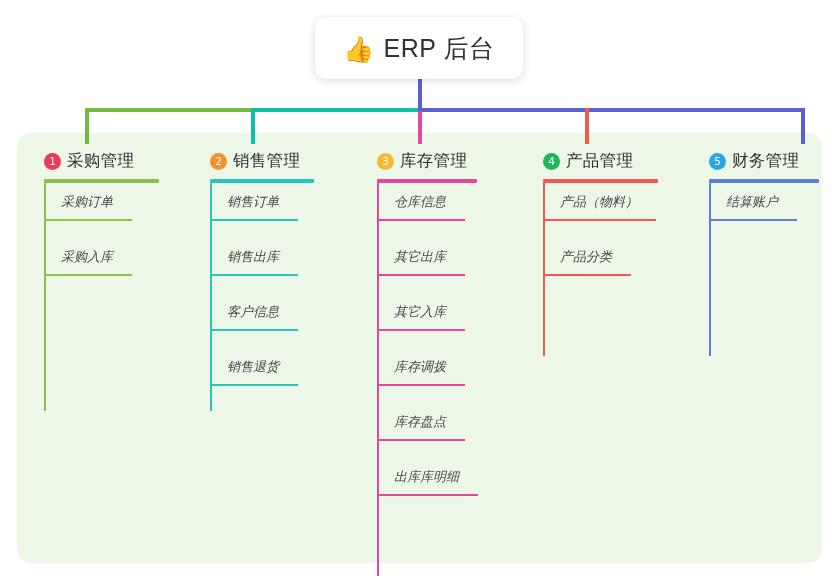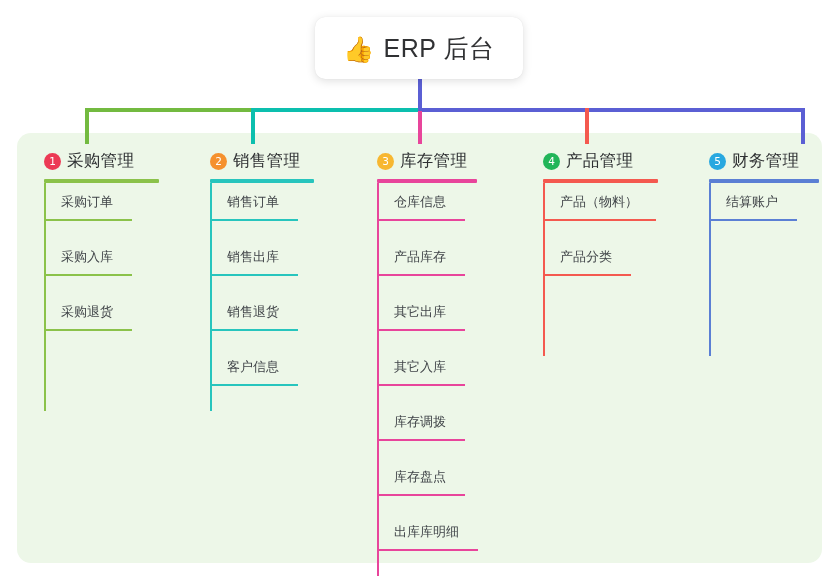--- a/index.html
+++ b/index.html
@@ -55,21 +55,21 @@
   .badge{
     width:17px;height:17px;border-radius:50%;
     color:#ffffff;font-size:10.5px;line-height:17px;text-align:center;
     flex:0 0 auto;font-family:"DejaVu Sans",sans-serif;
   }
   .col-title{font-size:16.5px;color:#2f3133;letter-spacing:0.3px;}
   .head-rule{height:4px;margin-top:5px;border-radius:1px;}
 
   .items{position:relative;margin-top:0;}
   .spine{position:absolute;left:0;top:0;width:2px;}
-  .item{position:relative;height:55px;}
+  .item{position:relative;height:55px;font-style:italic;}
   .item-label{
     position:absolute;left:17px;top:10px;
     font-size:13px;color:#414549;white-space:nowrap;
   }
   .item-rule{position:absolute;left:0;top:36px;height:2px;}
 
   
   #col1{left:44px;top:148px;}
   #col2{left:210px;top:148px;}
   #col3{left:377px;top:148px;}
@@ -107,71 +107,63 @@
     <div class="items">
       <div class="spine" style="background: rgb(139, 194, 74); height: 228px;"></div>
     <div class="item">
           <span class="item-label">采购订单</span>
           <span class="item-rule" style="background: rgb(139, 194, 74); width: 88px;"></span>
         </div>
         <div class="item">
           <span class="item-label">采购入库</span>
           <span class="item-rule" style="background: rgb(139, 194, 74); width: 88px;"></span>
         </div>
-        <div class="item">
-          <span class="item-label">采购退货</span>
-          <span class="item-rule" style="background: rgb(139, 194, 74); width: 88px;"></span>
-        </div>
       </div>
   </div>
 
   <div class="col" id="col2">
     <div class="col-head">
       <span class="badge" style="background: rgb(245, 145, 46);">2</span>
       <span class="col-title">销售管理</span>
     </div>
     <div class="head-rule" style="background: rgb(39, 197, 189); width: 104px;"></div>
     <div class="items">
       <div class="spine" style="background: rgb(39, 197, 189); height: 228px;"></div>
     <div class="item">
           <span class="item-label">销售订单</span>
           <span class="item-rule" style="background: rgb(39, 197, 189); width: 88px;"></span>
         </div>
         <div class="item">
           <span class="item-label">销售出库</span>
           <span class="item-rule" style="background: rgb(39, 197, 189); width: 88px;"></span>
         </div>
         <div class="item">
+          <span class="item-label">客户信息</span>
+          <span class="item-rule" style="background: rgb(39, 197, 189); width: 88px;"></span>
+        </div>
+        <div class="item">
           <span class="item-label">销售退货</span>
-          <span class="item-rule" style="background: rgb(39, 197, 189); width: 88px;"></span>
-        </div>
-        <div class="item">
-          <span class="item-label">客户信息</span>
           <span class="item-rule" style="background: rgb(39, 197, 189); width: 88px;"></span>
         </div>
       </div>
   </div>
 
   <div class="col" id="col3">
     <div class="col-head">
       <span class="badge" style="background: rgb(247, 183, 49);">3</span>
       <span class="col-title">库存管理</span>
     </div>
     <div class="head-rule" style="background: rgb(232, 69, 155); width: 100px;"></div>
     <div class="items">
       <div class="spine" style="background: rgb(232, 69, 155); height: 393px;"></div>
     <div class="item">
           <span class="item-label">仓库信息</span>
           <span class="item-rule" style="background: rgb(232, 69, 155); width: 88px;"></span>
         </div>
         <div class="item">
-          <span class="item-label">产品库存</span>
-          <span class="item-rule" style="background: rgb(232, 69, 155); width: 88px;"></span>
-        </div>
-        <div class="item">
           <span class="item-label">其它出库</span>
           <span class="item-rule" style="background: rgb(232, 69, 155); width: 88px;"></span>
         </div>
         <div class="item">
           <span class="item-label">其它入库</span>
           <span class="item-rule" style="background: rgb(232, 69, 155); width: 88px;"></span>
         </div>
         <div class="item">
           <span class="item-label">库存调拨</span>
           <span class="item-rule" style="background: rgb(232, 69, 155); width: 88px;"></span>

